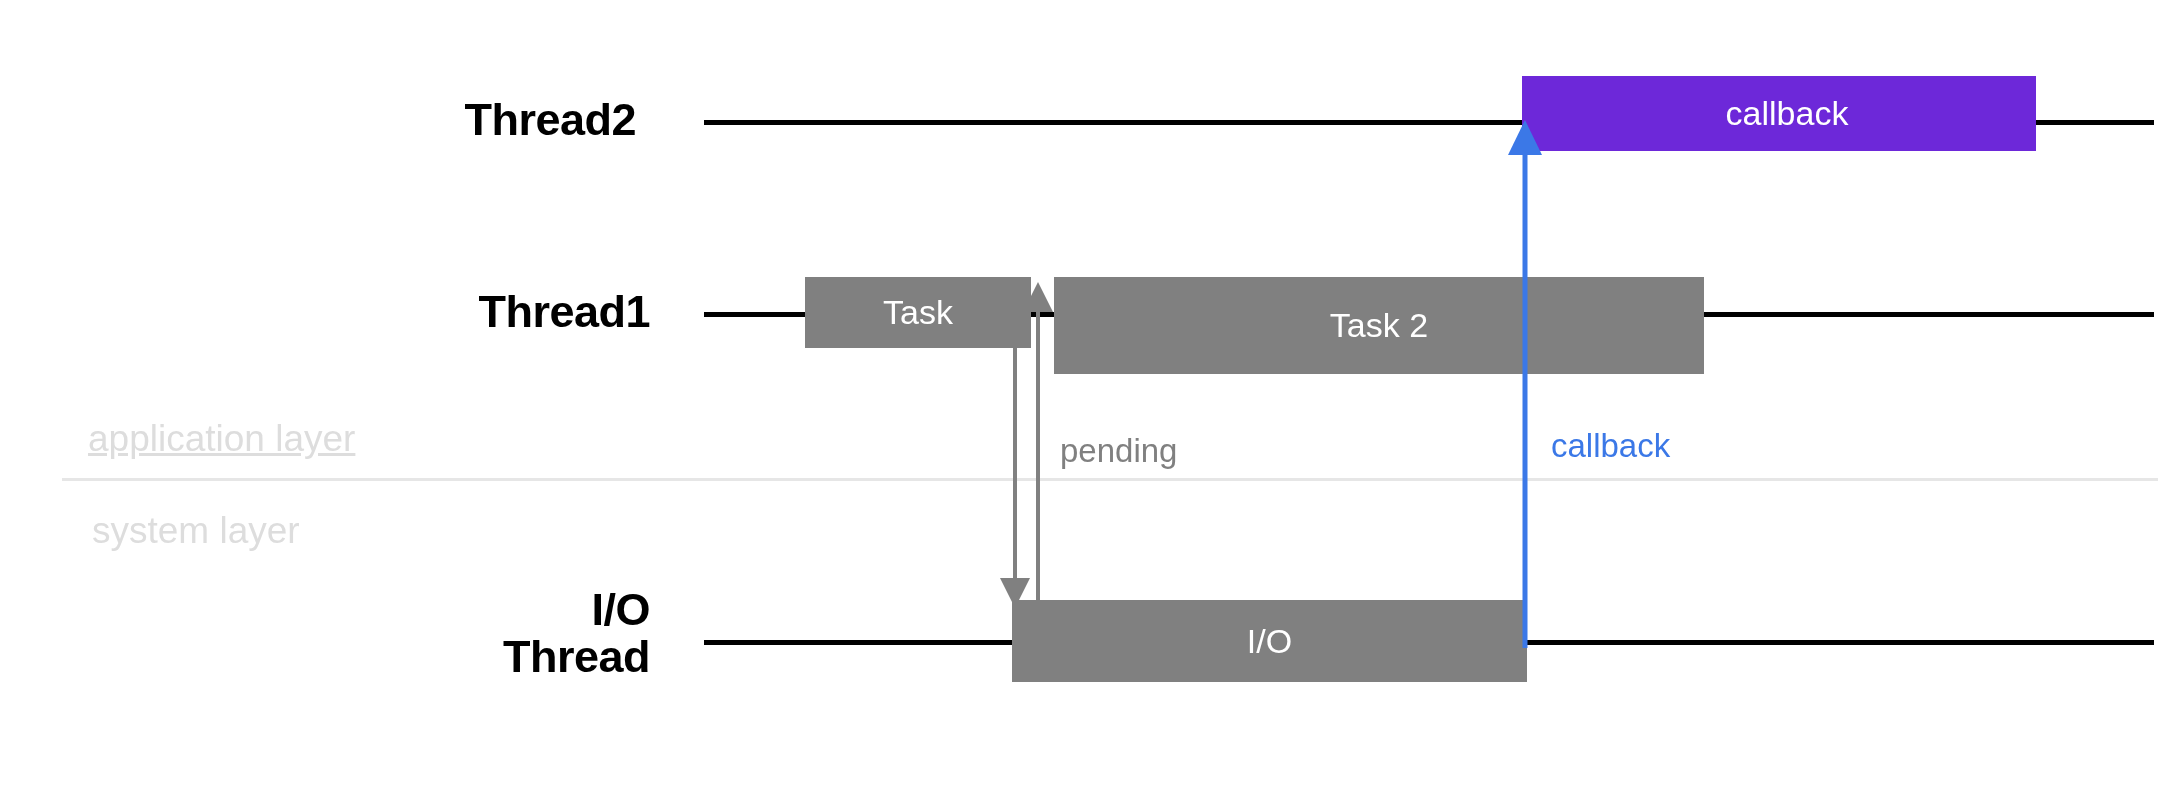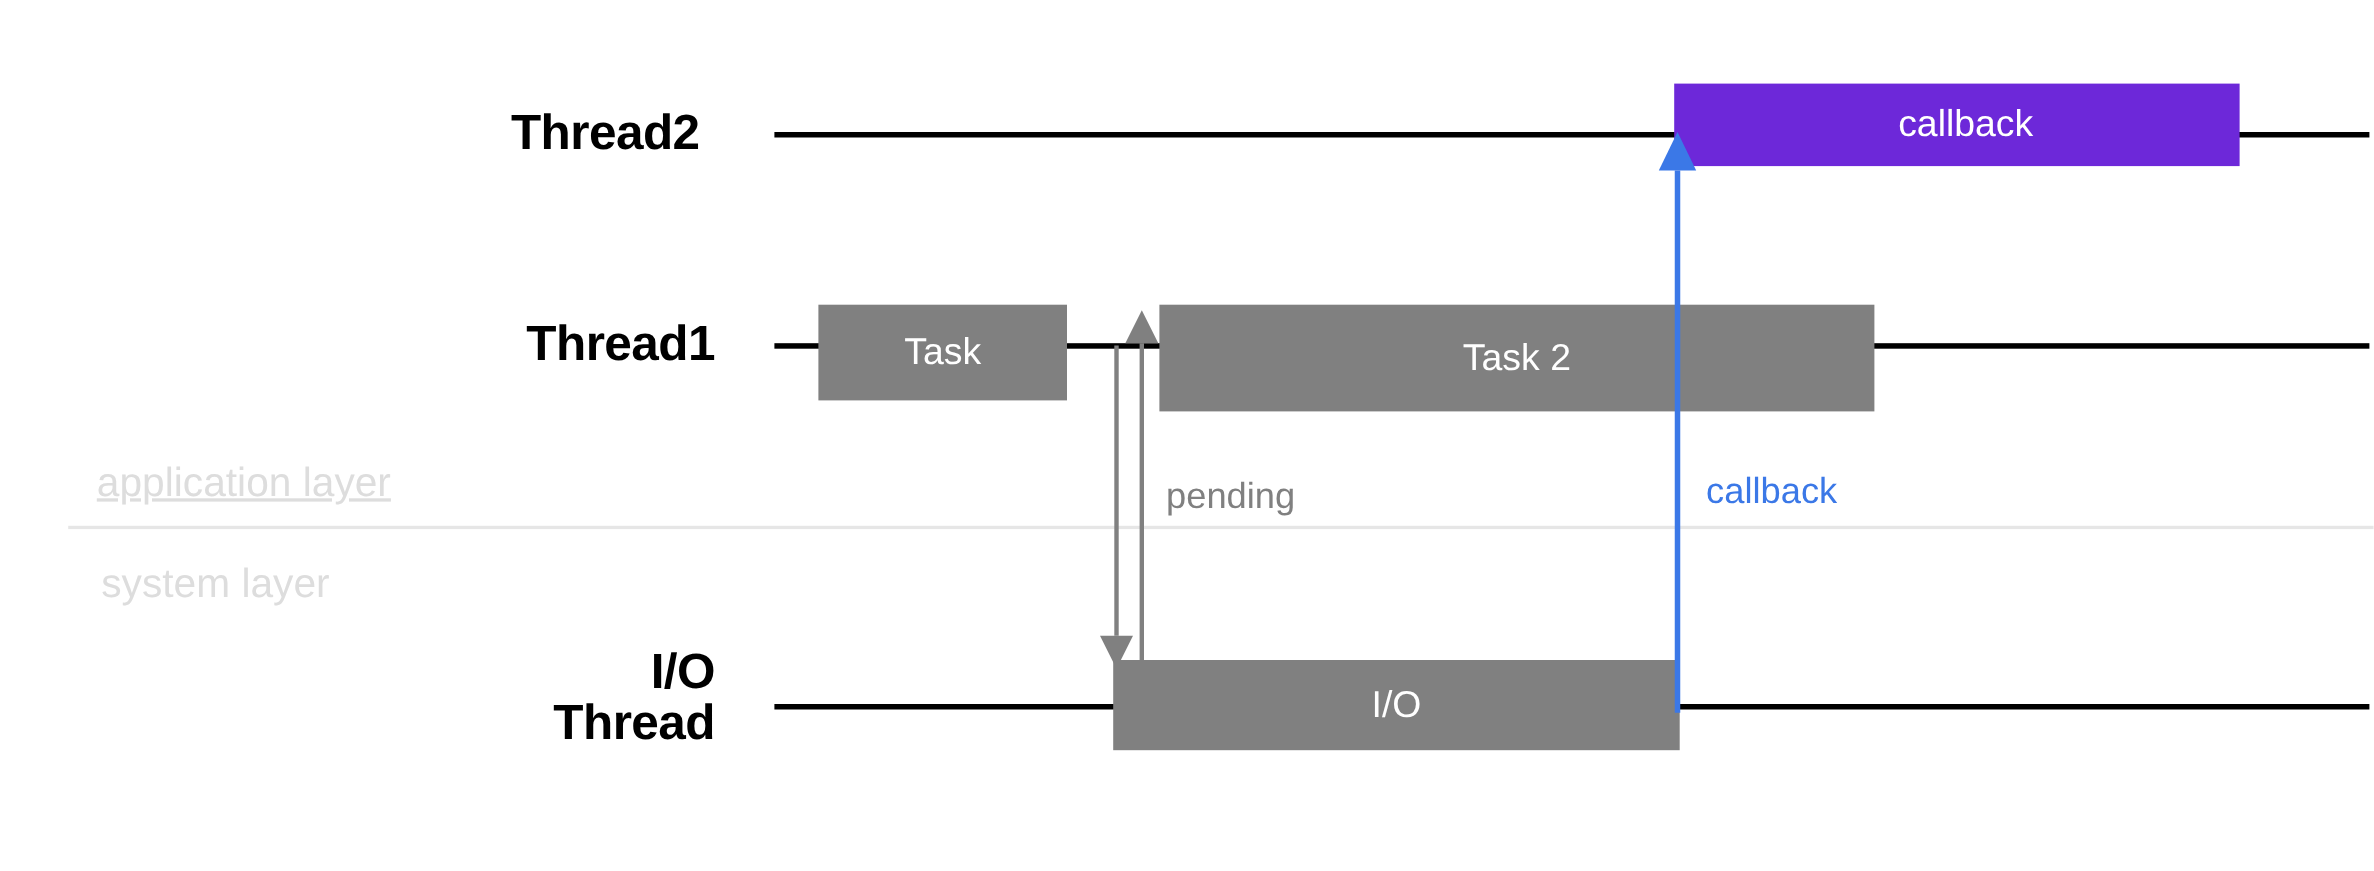--- a/index.html
+++ b/index.html
@@ -89,21 +89,21 @@
 
   <div class="lane-label" style="left:380px; top:586px; width:270px;">I/O
 Thread</div>
 
   <div class="lifeline" style="left:704px; top:120px; width:1450px;"></div>
 
   <div class="lifeline" style="left:704px; top:312px; width:1450px;"></div>
 
   <div class="lifeline" style="left:704px; top:640px; width:1450px;"></div>
 
-  <div class="box box-gray" style="left:744px; top:277px; width:226px; height:87px;">
+  <div class="box box-gray" style="left:805px; top:277px; width:226px; height:71px;">
     <span>Task</span>
   </div>
 
   <div class="box box-gray" style="left:1054px; top:277px; width:650px; height:97px;">
     <span>Task 2</span>
   </div>
 
   <div class="box box-gray" style="left:1012px; top:600px; width:515px; height:82px;">
     <span>I/O</span>
   </div>

